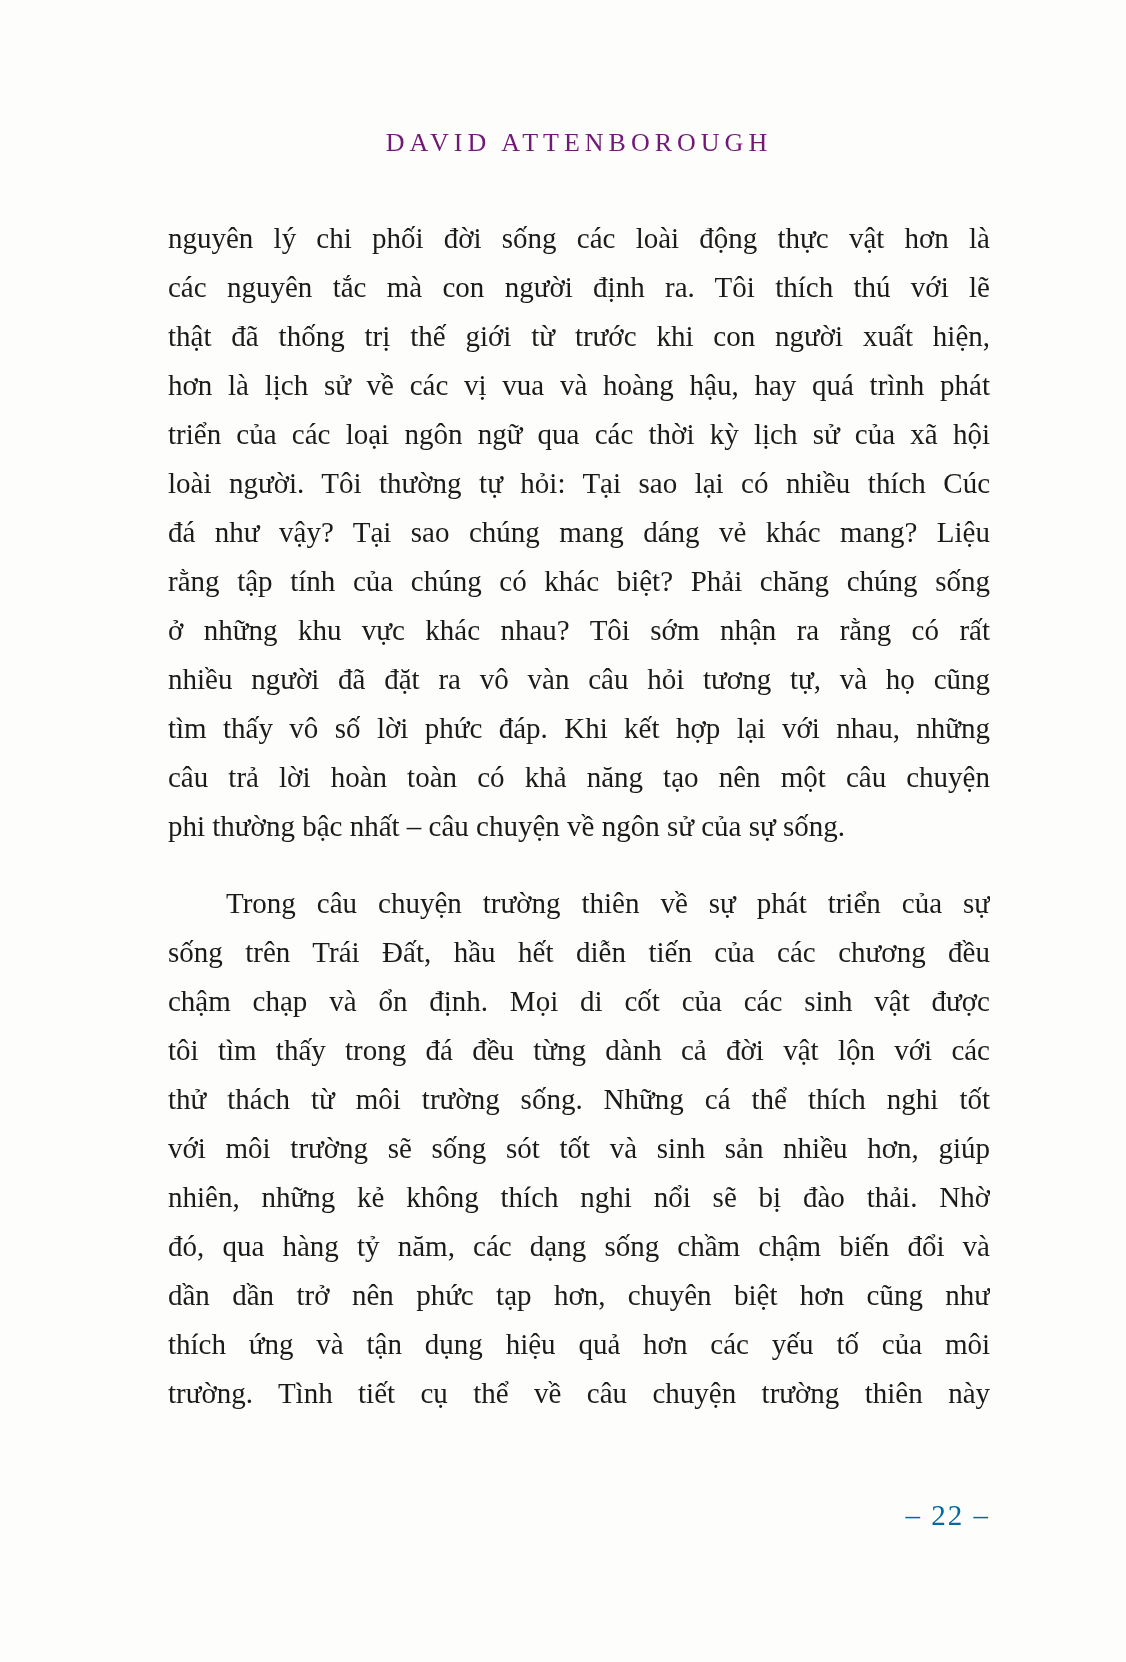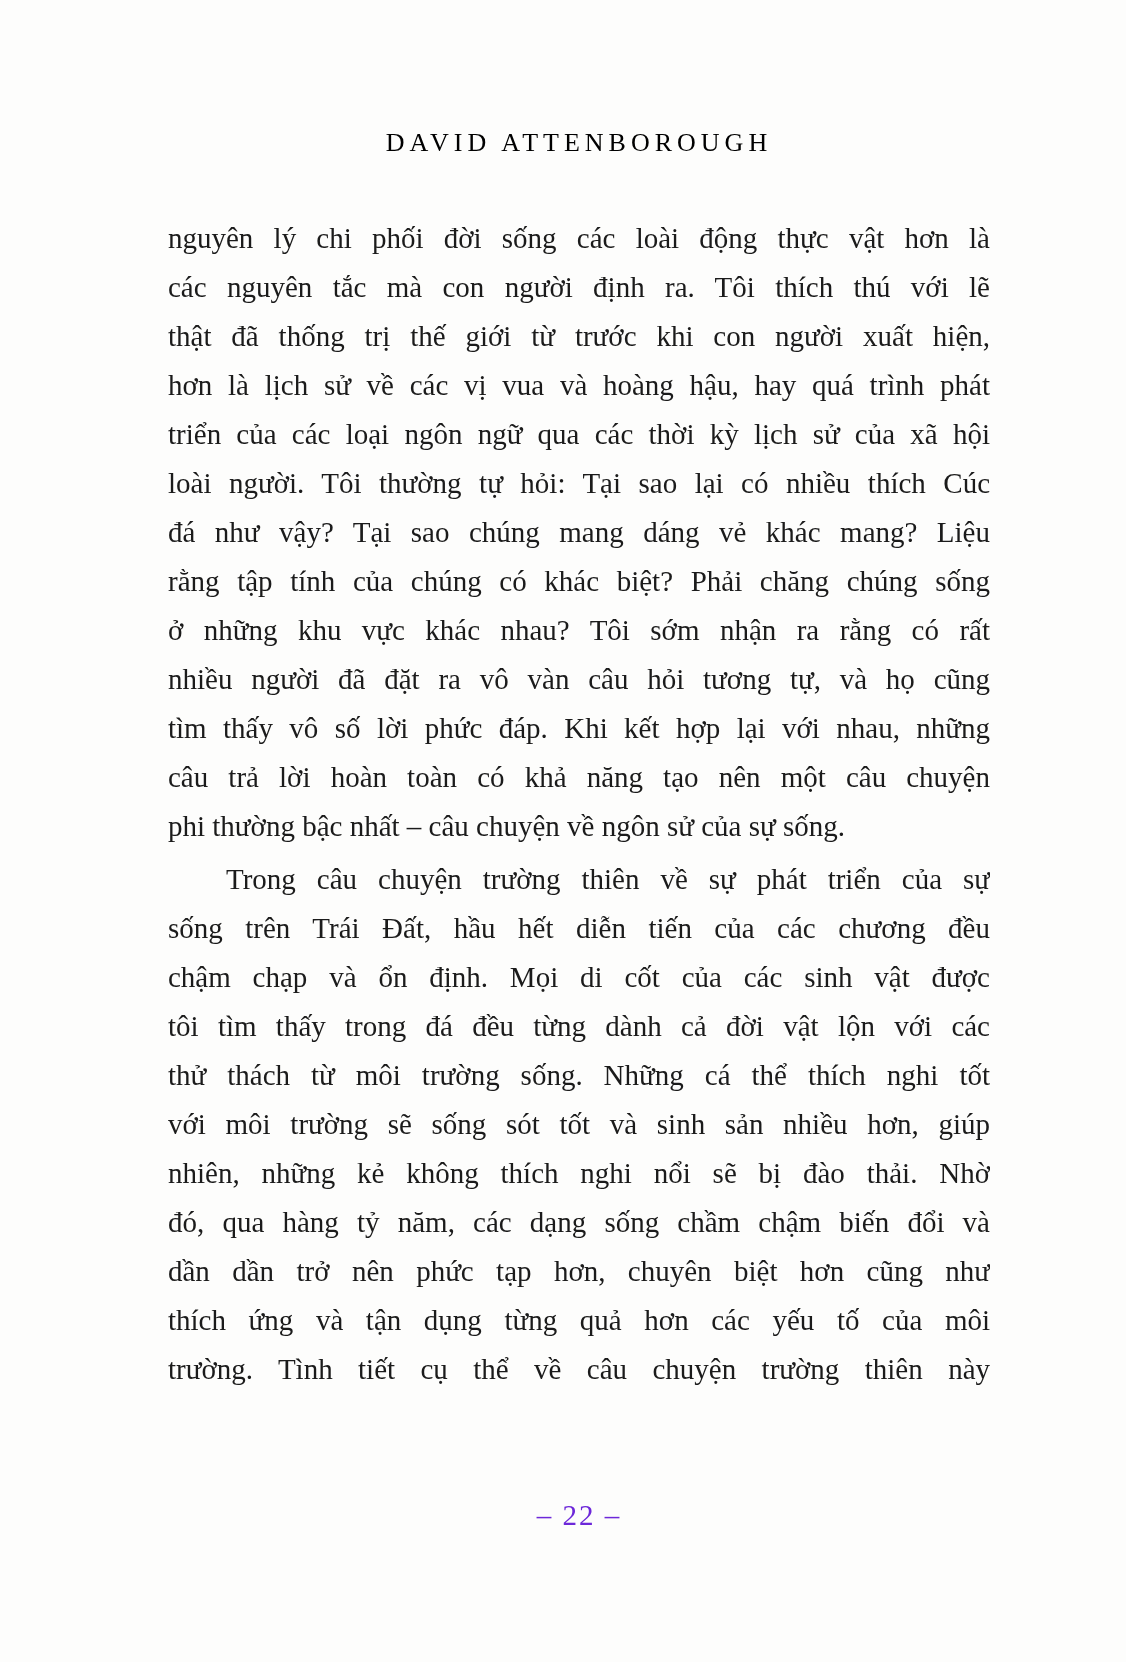--- a/index.html
+++ b/index.html
@@ -18,36 +18,36 @@
     overflow: hidden;
   }
   .running-head {
     position: absolute;
     top: 128px;
     left: 168px;
     width: 822px;
     text-align: center;
     font-size: 26px;
     letter-spacing: 5px;
-    color: #000000;
+    color: #701a75;
     white-space: nowrap;
   }
   .body-text {
     position: absolute;
     top: 214px;
     left: 168px;
     width: 822px;
     font-size: 29px;
   }
   .paragraph {
     margin: 0;
     padding: 0;
   }
   .paragraph.second {
-    margin-top: 4px;
+    margin-top: 28px;
   }
   .line {
     height: 49px;
     line-height: 49px;
     text-align: justify;
     text-align-last: justify;
     text-justify: inter-word;
     overflow: hidden;
     font-family: Liberation Serif, serif;
   }
@@ -57,24 +57,24 @@
   .line.indent {
     text-indent: 58px;
   }
   .folio {
     position: absolute;
     top: 1491px;
     left: 168px;
     width: 822px;
     height: 49px;
     line-height: 49px;
-    text-align: center;
+    text-align: right;
     font-size: 29px;
     letter-spacing: 2px;
-    color: #6d28d9;
+    color: #0369a1;
   }
 </style>
 </head>
 <body>
 
 <div class="page">
 
   <div class="running-head">DAVID ATTENBOROUGH</div>
 
   <div class="body-text">
@@ -98,21 +98,21 @@
     <div class="paragraph second">
       <div class="line indent">Trong câu chuyện trường thiên về sự phát triển của sự</div>
       <div class="line">sống trên Trái Đất, hầu hết diễn tiến của các chương đều</div>
       <div class="line">chậm chạp và ổn định. Mọi di cốt của các sinh vật được</div>
       <div class="line">tôi tìm thấy trong đá đều từng dành cả đời vật lộn với các</div>
       <div class="line">thử thách từ môi trường sống. Những cá thể thích nghi tốt</div>
       <div class="line">với môi trường sẽ sống sót tốt và sinh sản nhiều hơn, giúp</div>
       <div class="line">nhiên, những kẻ không thích nghi nổi sẽ bị đào thải. Nhờ</div>
       <div class="line">đó, qua hàng tỷ năm, các dạng sống chầm chậm biến đổi và</div>
       <div class="line">dần dần trở nên phức tạp hơn, chuyên biệt hơn cũng như</div>
-      <div class="line">thích ứng và tận dụng từng quả hơn các yếu tố của môi</div>
+      <div class="line">thích ứng và tận dụng hiệu quả hơn các yếu tố của môi</div>
       <div class="line">trường. Tình tiết cụ thể về câu chuyện trường thiên này</div>
     </div>
 
   </div>
 
   <div class="folio">– 22 –</div>
 
 </div>
 
 </body></html>

